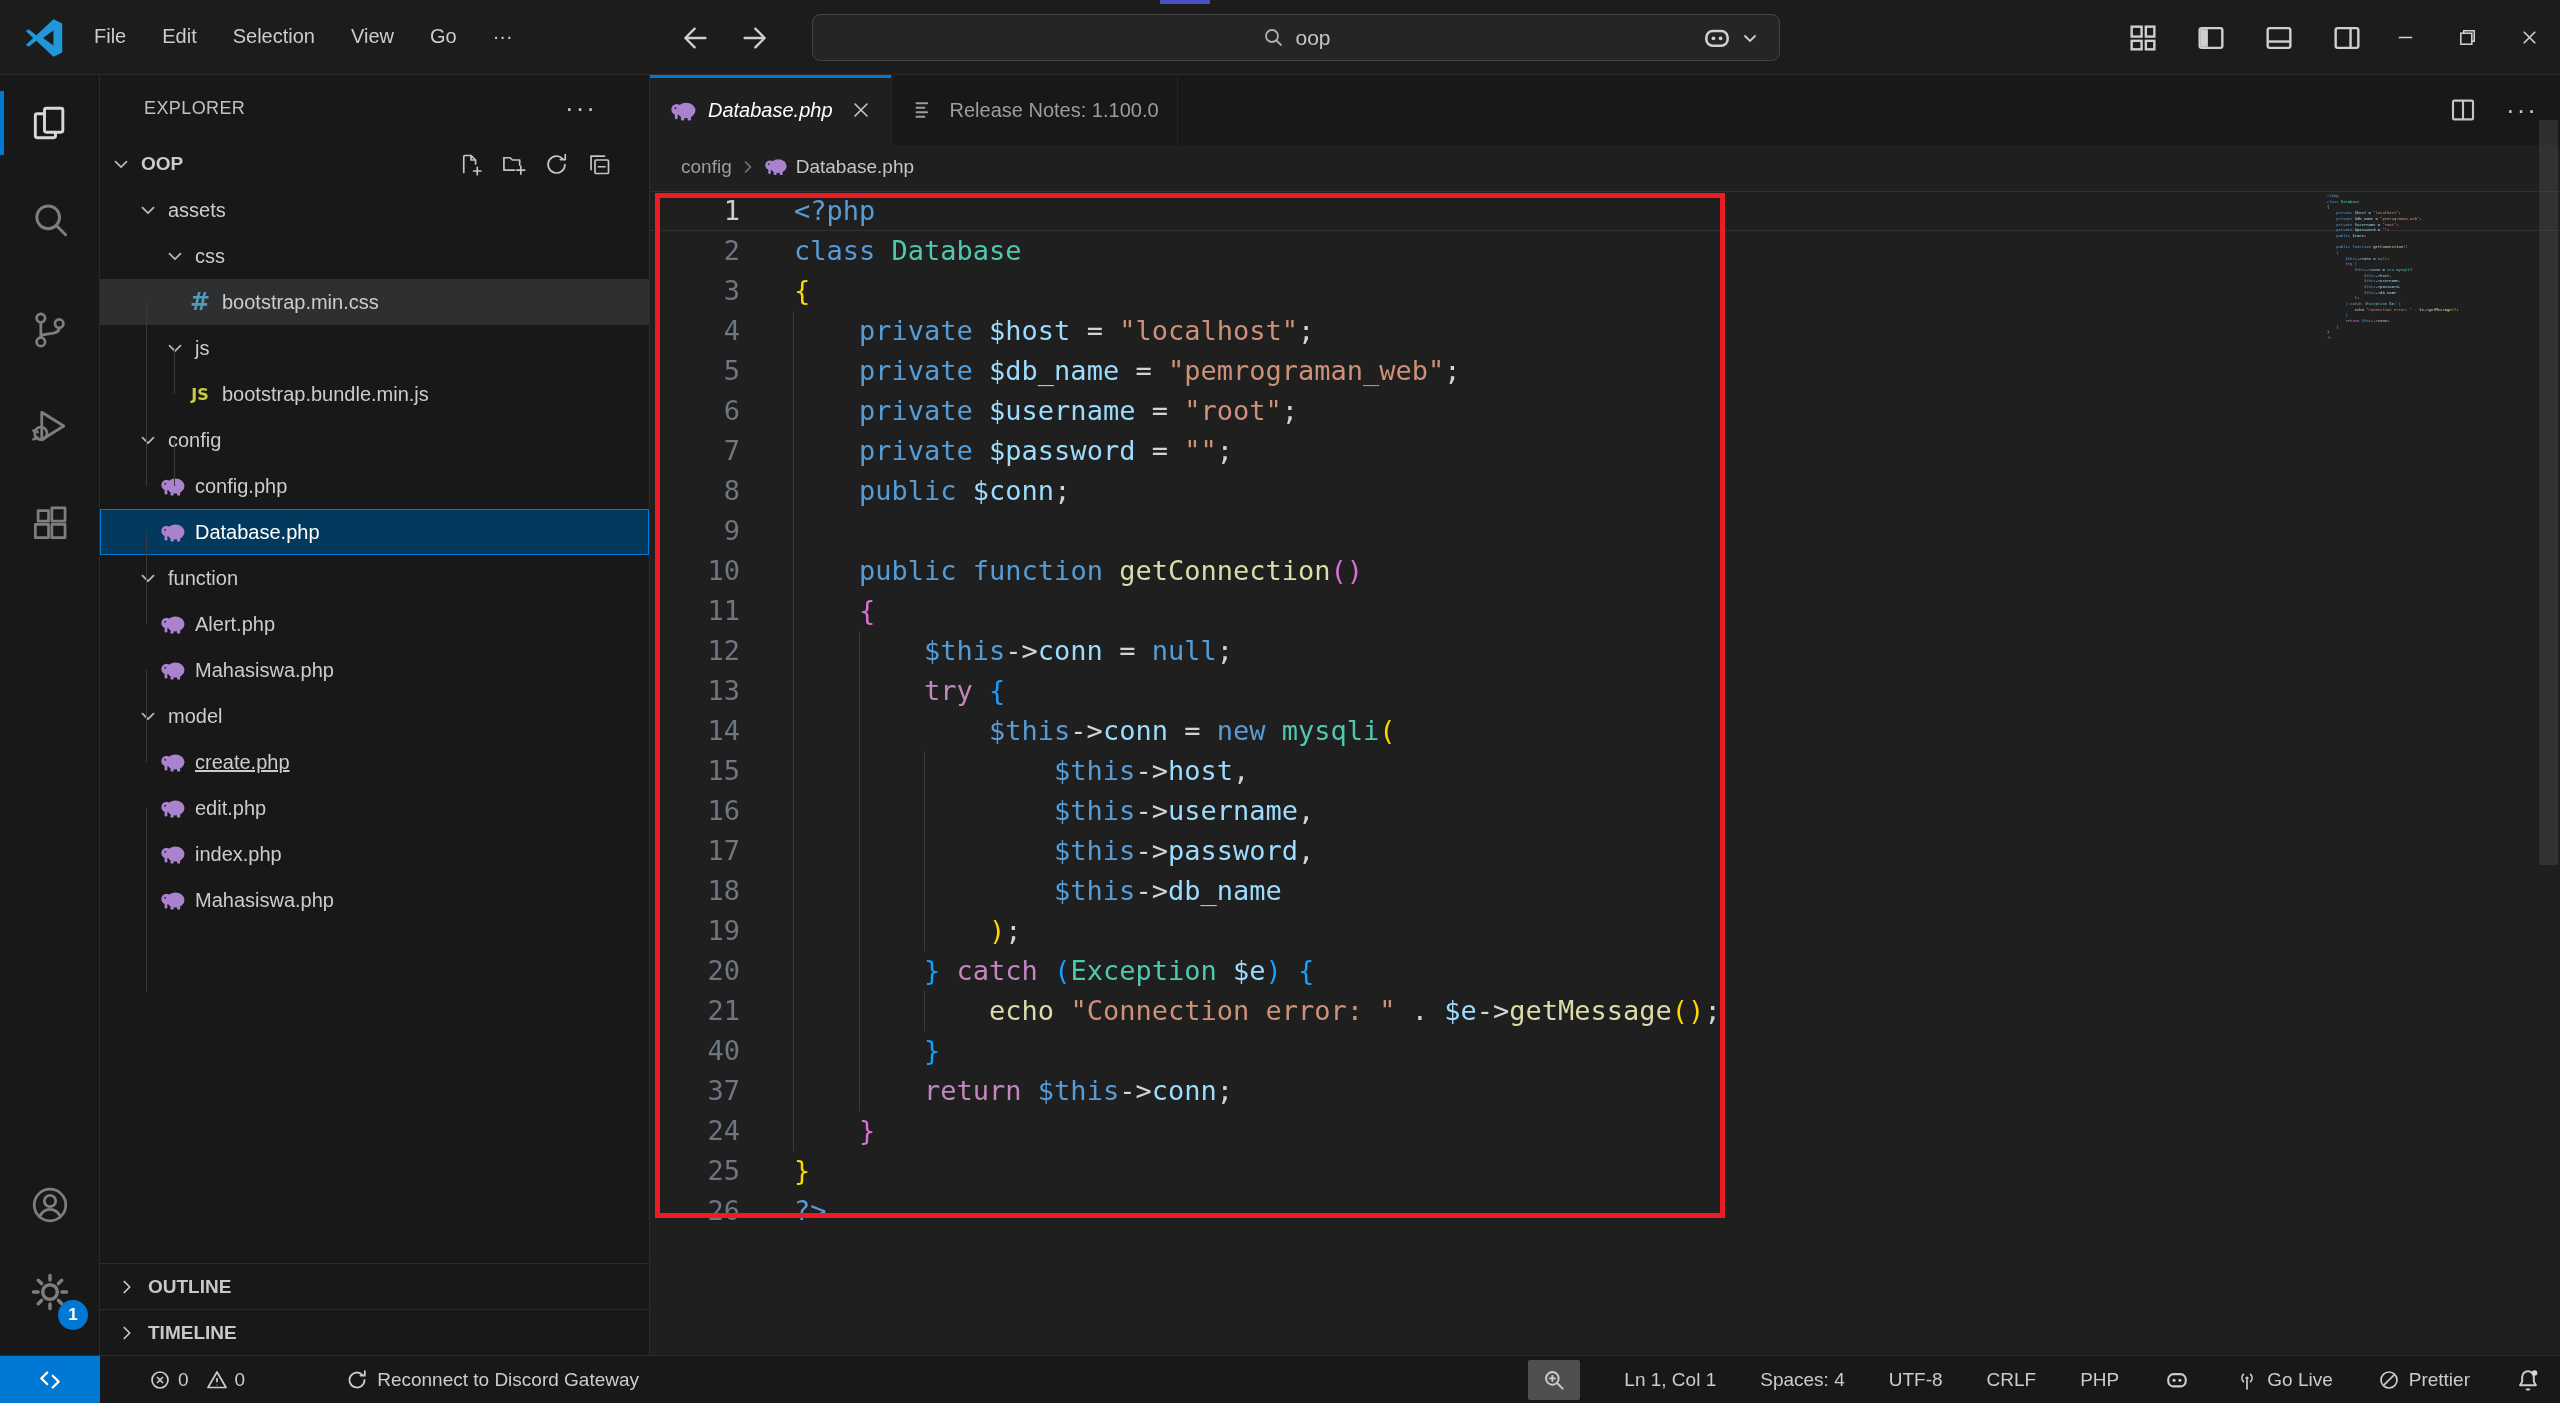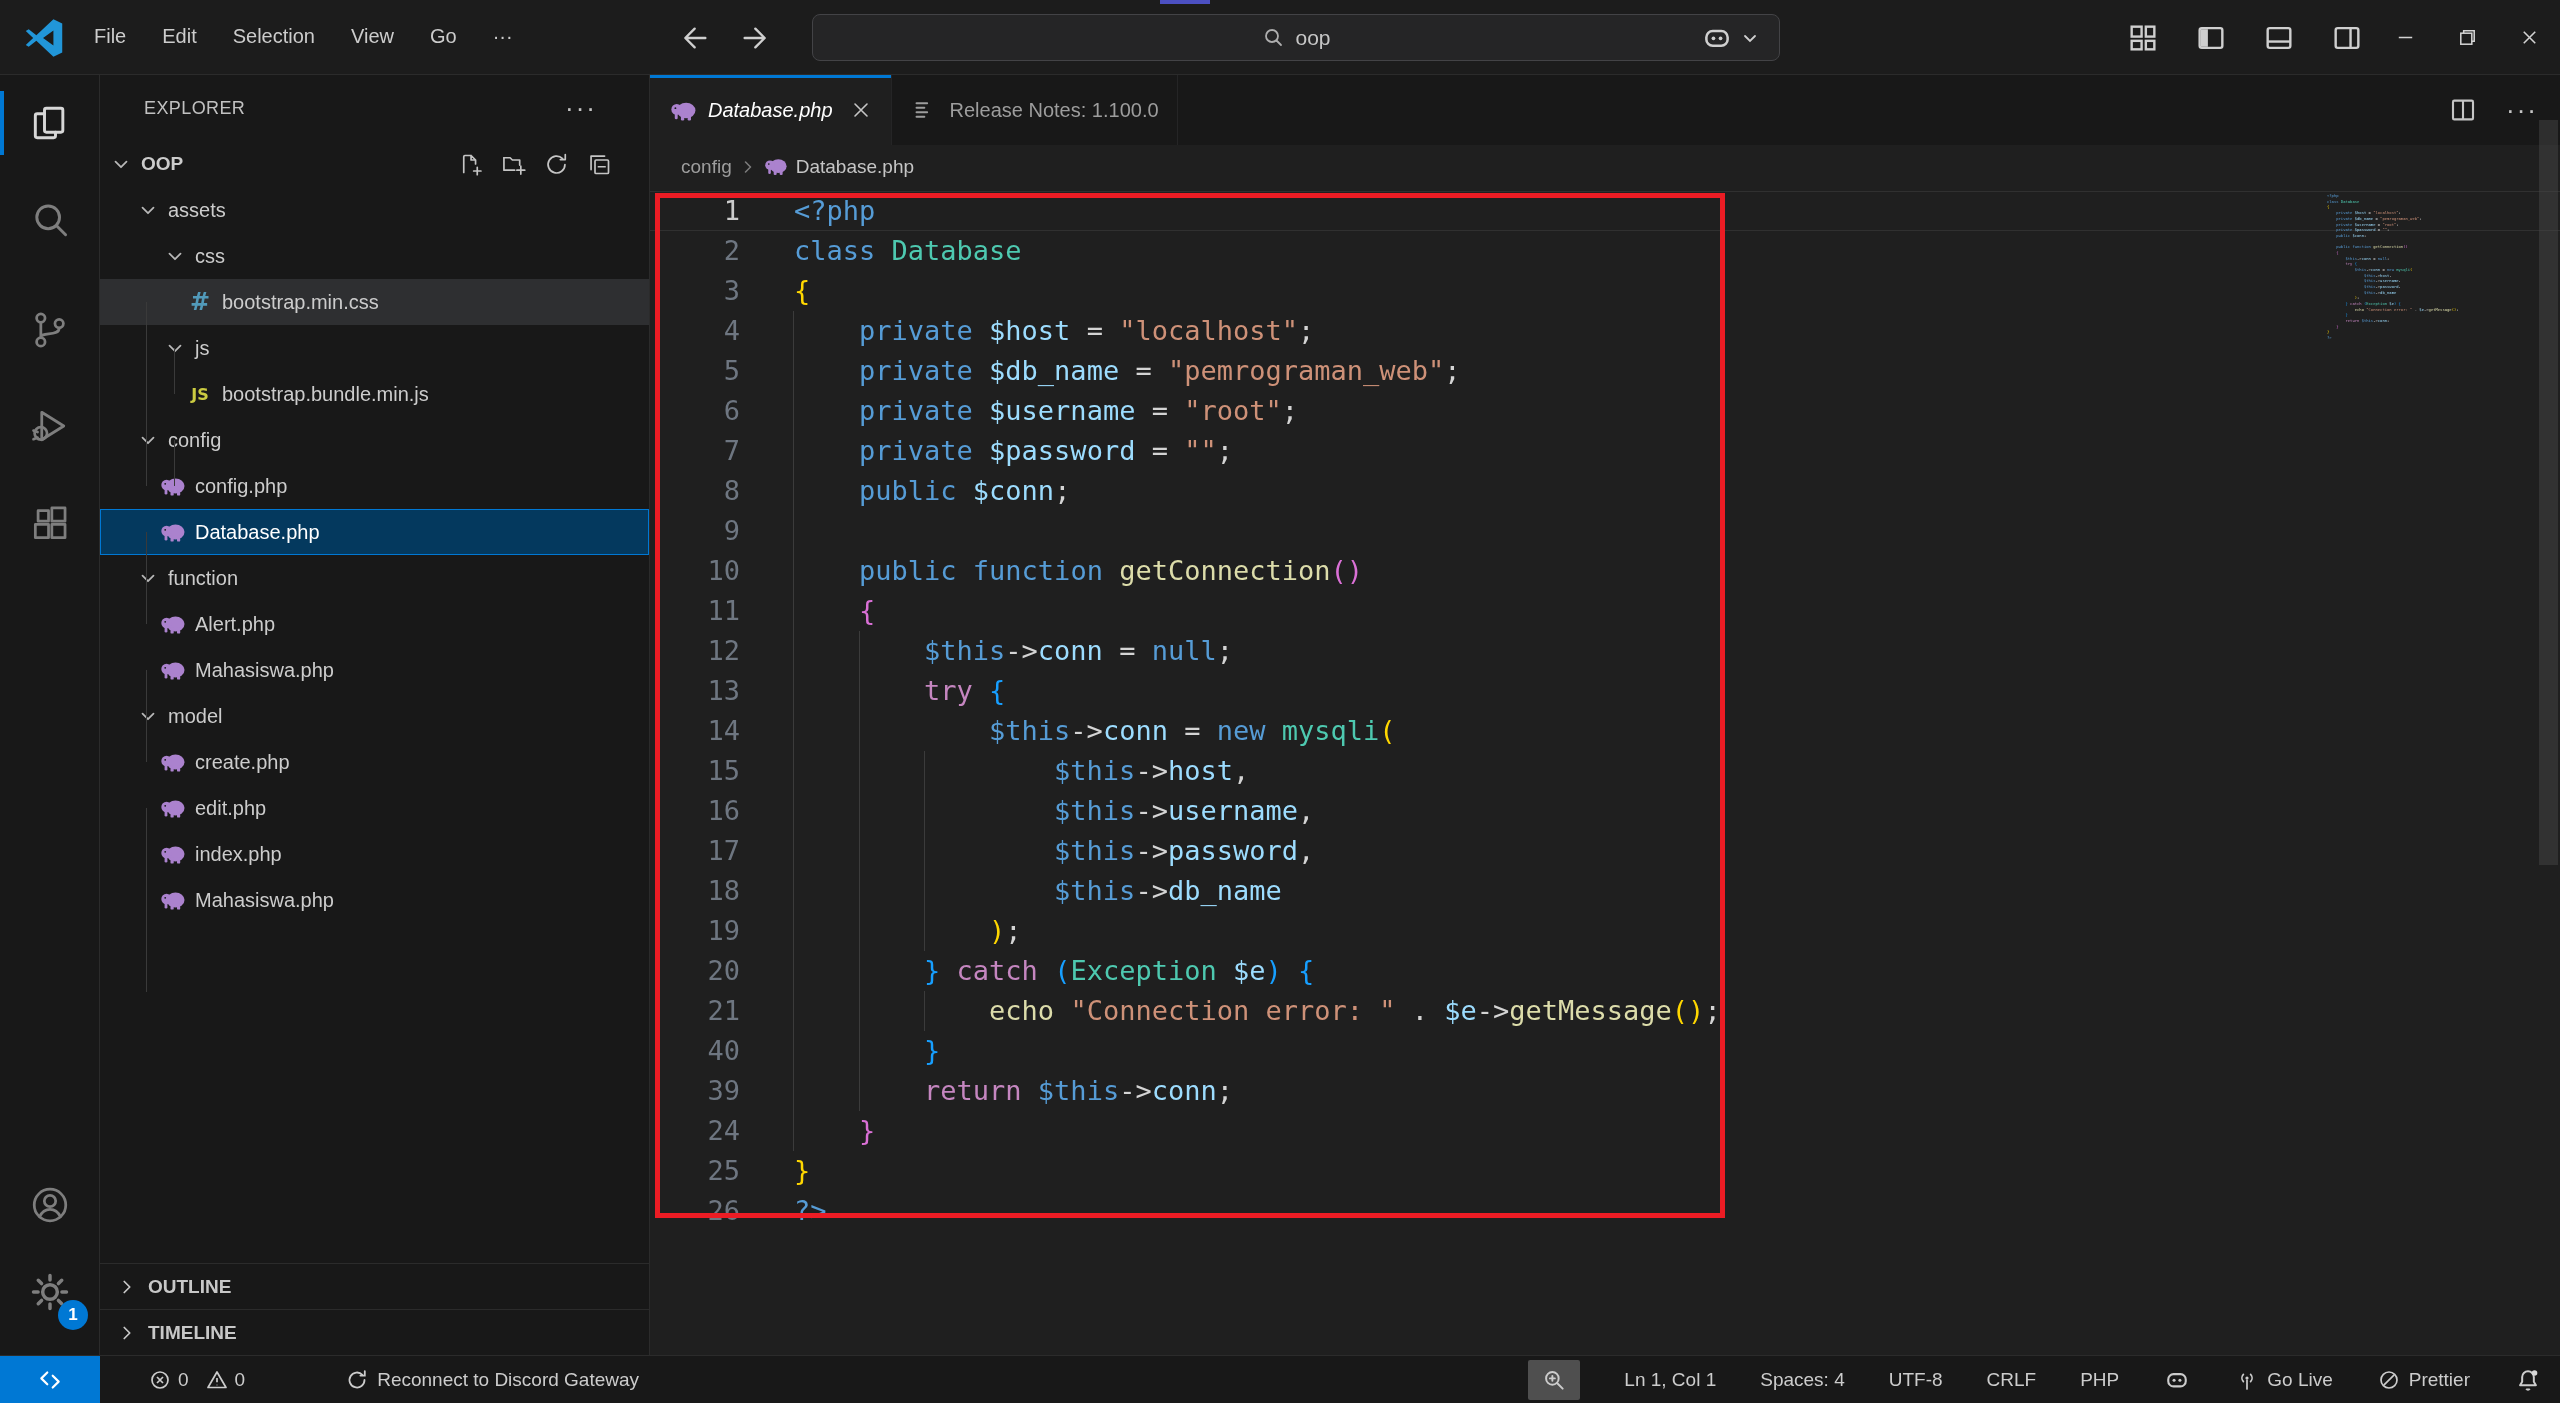--- a/index.html
+++ b/index.html
@@ -422,21 +422,21 @@
         <span class="lbl">Mahasiswa.php</span>
       </div>
       <div class="tree-row " style="padding-left: 37px;">
         <span class="chev">
           <svg viewBox="0 0 24 24" fill="none" stroke="currentColor" stroke-width="1.9" stroke-linecap="round" stroke-linejoin="round">
             <path d="M6 9.5l6 6 6-6"></path>
           </svg>
         </span>
         <span class="lbl">model</span>
       </div>
-      <div class="tree-row " style="padding-left: 60px;">
+      <div class="tree-row " style="padding-left: 60px; text-decoration: underline;">
         <span class="ficon">
           <svg viewBox="0 0 26 22">
             <g fill="#ab82ce">
               <ellipse cx="15.5" cy="11" rx="9" ry="7.5"></ellipse>
               <circle cx="6.5" cy="10" r="5.2"></circle>
               <rect x="4.6" y="11" width="2.8" height="8.6" rx="1.4"></rect>
               <rect x="10.5" y="14" width="3.2" height="6.6" rx="1.2"></rect>
               <rect x="17" y="14" width="3.2" height="6.6" rx="1.2"></rect>
               <circle cx="5.2" cy="8.8" r="0.9" fill="#181818"></circle>
             </g>
@@ -593,21 +593,21 @@
         <div class="num">13</div>
         <div class="num">14</div>
         <div class="num">15</div>
         <div class="num">16</div>
         <div class="num">17</div>
         <div class="num">18</div>
         <div class="num">19</div>
         <div class="num">20</div>
         <div class="num">21</div>
         <div class="num">40</div>
-        <div class="num">39</div>
+        <div class="num">37</div>
         <div class="num">24</div>
         <div class="num">25</div>
         <div class="num">26</div>
       </div>
     <div id="code-lines"><div class="code-line"><span class="tk-kw">&lt;?php</span></div><div class="code-line"><span class="tk-kw">class</span><span class="tk-pun"> </span><span class="tk-cls">Database</span></div><div class="code-line"><span class="tk-b1">{</span></div><div class="code-line"><span class="tk-pun">    </span><span class="tk-kw">private</span><span class="tk-pun"> </span><span class="tk-var">$host</span><span class="tk-pun"> = </span><span class="tk-str">"localhost"</span><span class="tk-pun">;</span></div><div class="code-line"><span class="tk-pun">    </span><span class="tk-kw">private</span><span class="tk-pun"> </span><span class="tk-var">$db_name</span><span class="tk-pun"> = </span><span class="tk-str">"pemrograman_web"</span><span class="tk-pun">;</span></div><div class="code-line"><span class="tk-pun">    </span><span class="tk-kw">private</span><span class="tk-pun"> </span><span class="tk-var">$username</span><span class="tk-pun"> = </span><span class="tk-str">"root"</span><span class="tk-pun">;</span></div><div class="code-line"><span class="tk-pun">    </span><span class="tk-kw">private</span><span class="tk-pun"> </span><span class="tk-var">$password</span><span class="tk-pun"> = </span><span class="tk-str">""</span><span class="tk-pun">;</span></div><div class="code-line"><span class="tk-pun">    </span><span class="tk-kw">public</span><span class="tk-pun"> </span><span class="tk-var">$conn</span><span class="tk-pun">;</span></div><div class="code-line"></div><div class="code-line"><span class="tk-pun">    </span><span class="tk-kw">public</span><span class="tk-pun"> </span><span class="tk-kw">function</span><span class="tk-pun"> </span><span class="tk-fn">getConnection</span><span class="tk-b2">()</span></div><div class="code-line"><span class="tk-pun">    </span><span class="tk-b2">{</span></div><div class="code-line"><span class="tk-pun">        </span><span class="tk-this">$this</span><span class="tk-pun">-&gt;</span><span class="tk-var">conn</span><span class="tk-pun"> = </span><span class="tk-kw">null</span><span class="tk-pun">;</span></div><div class="code-line"><span class="tk-pun">        </span><span class="tk-ctl">try</span><span class="tk-pun"> </span><span class="tk-b3">{</span></div><div class="code-line"><span class="tk-pun">            </span><span class="tk-this">$this</span><span class="tk-pun">-&gt;</span><span class="tk-var">conn</span><span class="tk-pun"> = </span><span class="tk-kw">new</span><span class="tk-pun"> </span><span class="tk-cls">mysqli</span><span class="tk-b1">(</span></div><div class="code-line"><span class="tk-pun">                </span><span class="tk-this">$this</span><span class="tk-pun">-&gt;</span><span class="tk-var">host</span><span class="tk-pun">,</span></div><div class="code-line"><span class="tk-pun">                </span><span class="tk-this">$this</span><span class="tk-pun">-&gt;</span><span class="tk-var">username</span><span class="tk-pun">,</span></div><div class="code-line"><span class="tk-pun">                </span><span class="tk-this">$this</span><span class="tk-pun">-&gt;</span><span class="tk-var">password</span><span class="tk-pun">,</span></div><div class="code-line"><span class="tk-pun">                </span><span class="tk-this">$this</span><span class="tk-pun">-&gt;</span><span class="tk-var">db_name</span></div><div class="code-line"><span class="tk-pun">            </span><span class="tk-b1">)</span><span class="tk-pun">;</span></div><div class="code-line"><span class="tk-pun">        </span><span class="tk-b3">}</span><span class="tk-pun"> </span><span class="tk-ctl">catch</span><span class="tk-pun"> </span><span class="tk-b3">(</span><span class="tk-cls">Exception</span><span class="tk-pun"> </span><span class="tk-var">$e</span><span class="tk-b3">)</span><span class="tk-pun"> </span><span class="tk-b3">{</span></div><div class="code-line"><span class="tk-pun">            </span><span class="tk-fn">echo</span><span class="tk-pun"> </span><span class="tk-str">"Connection error: "</span><span class="tk-pun"> . </span><span class="tk-var">$e</span><span class="tk-pun">-&gt;</span><span class="tk-fn">getMessage</span><span class="tk-b1">()</span><span class="tk-pun">;</span></div><div class="code-line"><span class="tk-pun">        </span><span class="tk-b3">}</span></div><div class="code-line"><span class="tk-pun">        </span><span class="tk-ctl">return</span><span class="tk-pun"> </span><span class="tk-this">$this</span><span class="tk-pun">-&gt;</span><span class="tk-var">conn</span><span class="tk-pun">;</span></div><div class="code-line"><span class="tk-pun">    </span><span class="tk-b2">}</span></div><div class="code-line"><span class="tk-b1">}</span></div><div class="code-line"><span class="tk-kw">?&gt;</span></div></div>
     <div class="iguide" style="left:143px; top:123px; height:840px;"></div>
     <div class="iguide" style="left:209px; top:443px; height:480px;"></div>
     <div class="iguide" style="left:274px; top:563px; height:200px;"></div>
     <div class="iguide" style="left:274px; top:803px; height:40px;"></div>
     <div id="red-box"></div>

